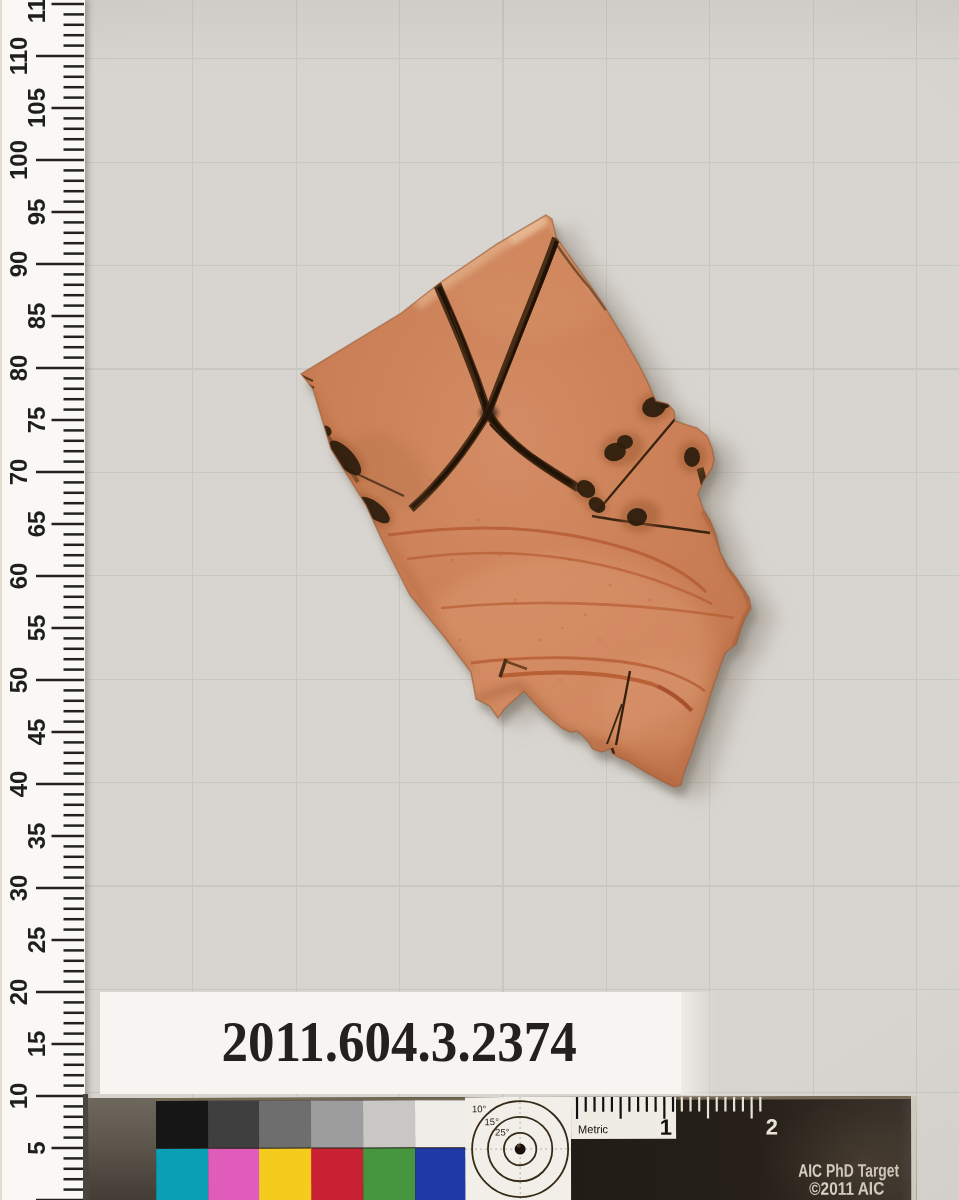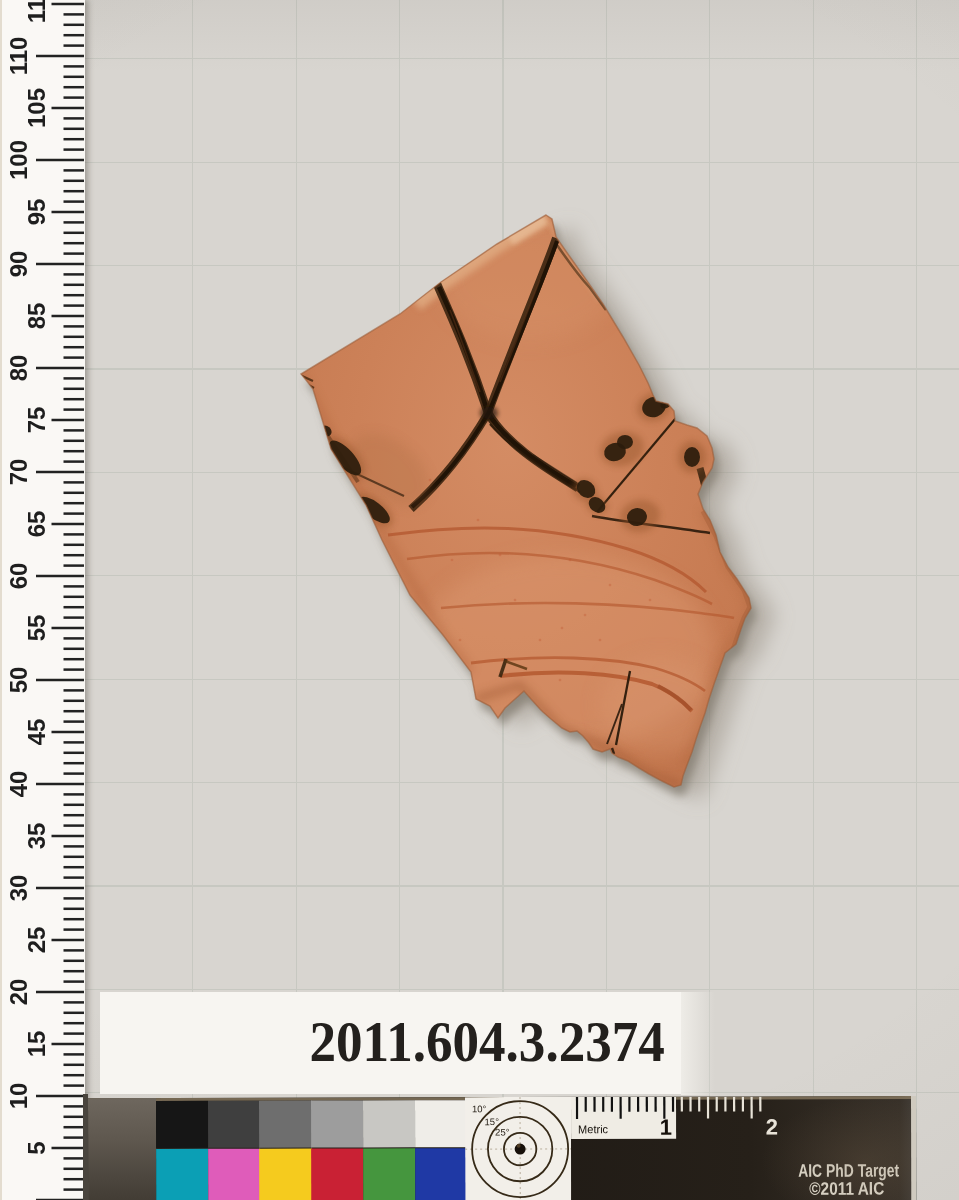--- a/index.html
+++ b/index.html
@@ -12,21 +12,21 @@
 #vig{position:absolute;left:0;top:0;width:959px;height:1200px;
  background:
   radial-gradient(ellipse 120% 90% at 52% 45%,rgba(95,90,82,0) 55%,rgba(95,90,82,0.10) 100%),
   linear-gradient(to right,rgba(100,95,88,0.13),rgba(100,95,88,0) 9%),
   linear-gradient(to bottom,rgba(100,95,88,0.07),rgba(100,95,88,0) 6%);}
 #ruler{position:absolute;left:0;top:0;width:83px;height:1200px;background:#faf8f5;
  border-left:2px solid #e3dccf;box-shadow:3px 0 6px rgba(70,64,58,0.4);}
 #labelshine{position:absolute;left:681px;top:992px;width:34px;height:103px;
  background:linear-gradient(to right,rgba(242,240,235,0.85),rgba(242,240,235,0));}
 #label{position:absolute;left:100px;top:992px;width:581px;height:102px;background:#f7f5f1;
- text-align:right;}
+ text-align:center;}
 #label span{display:inline-block;font-family:"Liberation Serif",serif;font-weight:bold;
  font-size:58px;color:#23201d;line-height:100px;transform:scaleX(0.915);margin-left:17px;transform-origin:center;
  letter-spacing:0px;}
 #card{position:absolute;left:88px;top:1096px;width:828px;height:108px;
  background:linear-gradient(to right,#2a241d 0,#1f1a15 45%,#262019 80%,#383129 98%,#45403a 100%);
  transform:rotate(-0.15deg);transform-origin:top right;overflow:hidden;}
 #card::after{content:"";position:absolute;right:6px;top:0;width:150px;height:108px;background:radial-gradient(ellipse at 70% 60%,rgba(130,108,82,0.22),rgba(130,108,82,0) 70%);}
 #card::before{content:"";position:absolute;left:0;top:0;width:828px;height:2.5px;
  background:#8a7a62;opacity:0.8;}
 .pat{position:absolute;}

